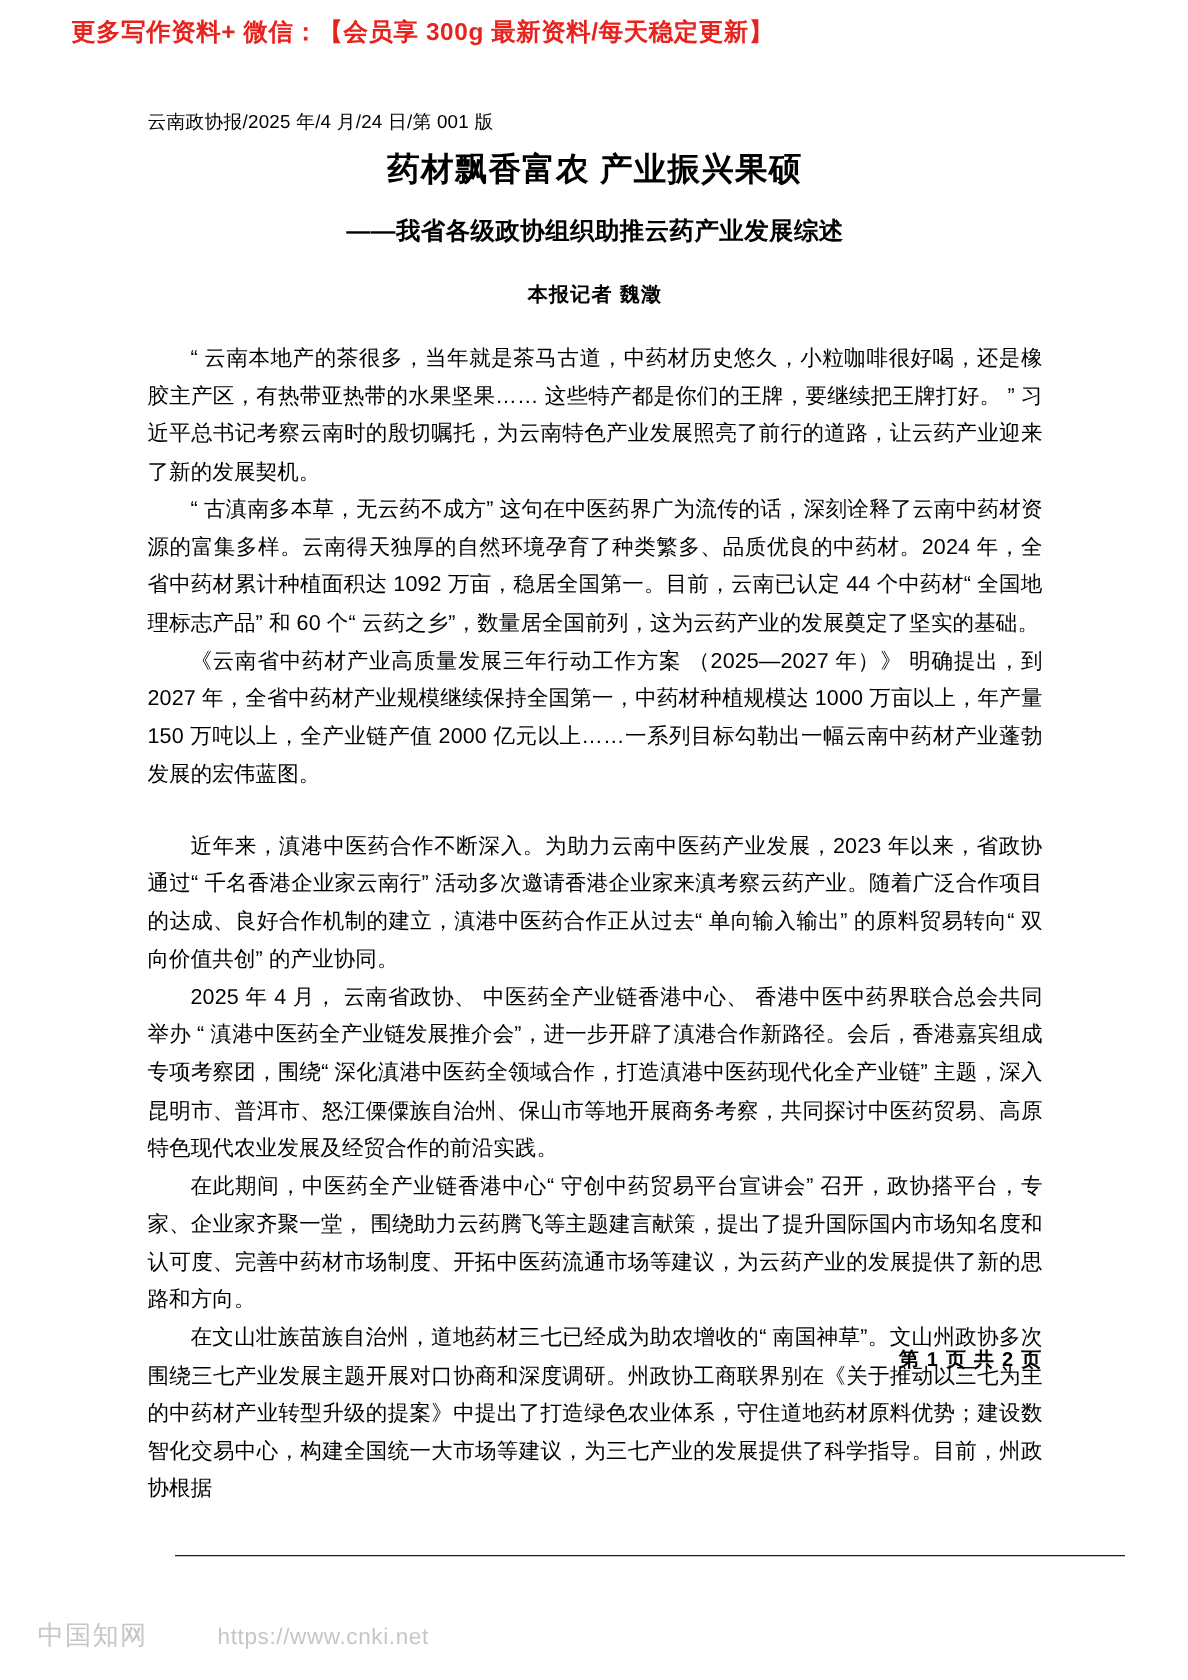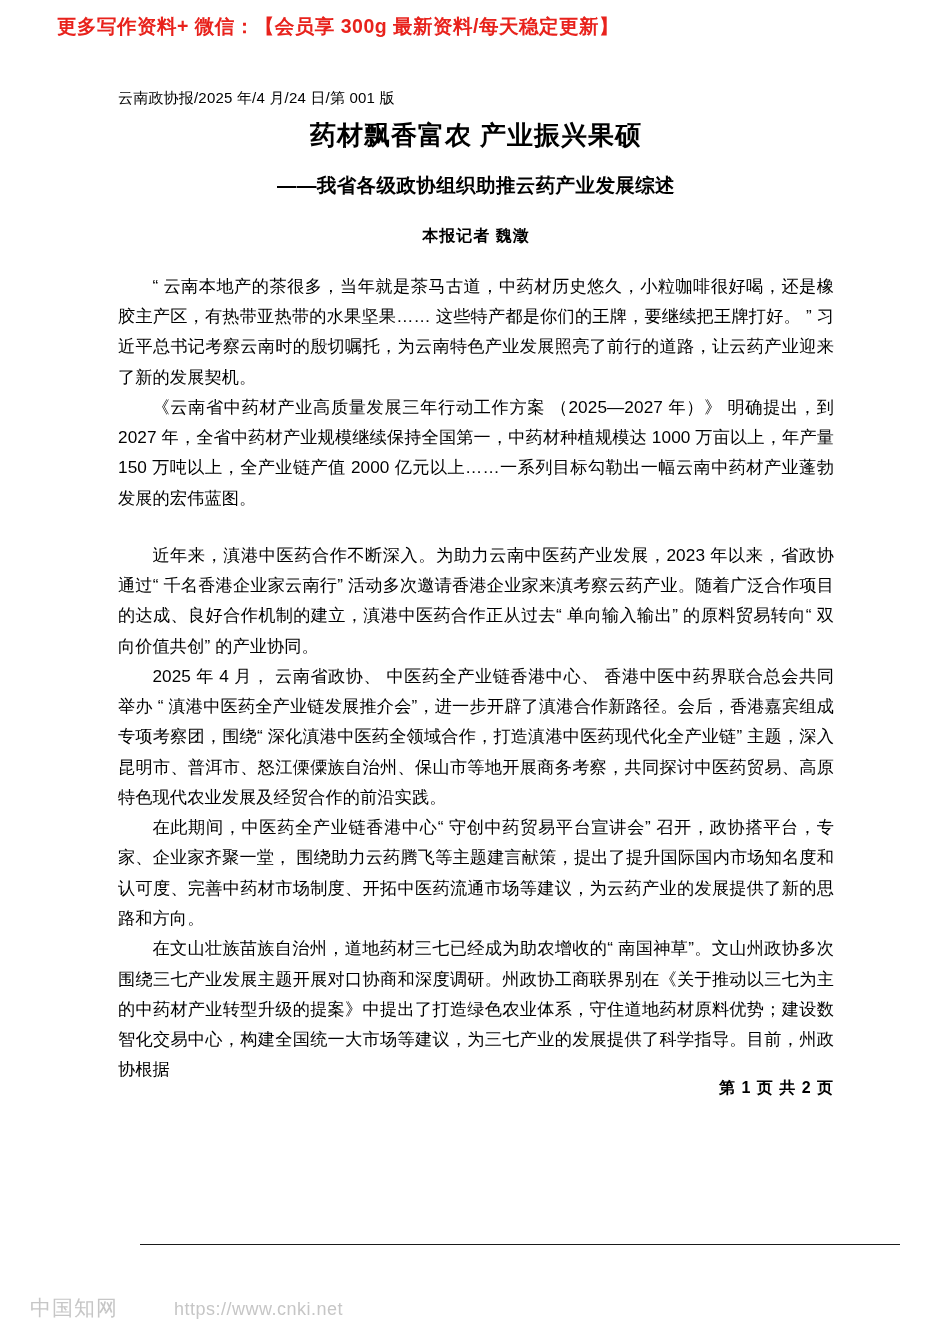--- a/index.html
+++ b/index.html
@@ -160,20 +160,21 @@
     <div class="source-line">云南政协报/2025 年/4 月/24 日/第 001 版</div>
 
     <h1 class="headline">药材飘香富农  产业振兴果硕</h1>
 
     <h2 class="subheadline">——我省各级政协组织助推云药产业发展综述</h2>
 
     <div class="byline">本报记者  魏澂</div>
 
     <div class="article">
       <p class="para">“ 云南本地产的茶很多，当年就是茶马古道，中药材历史悠久，小粒咖啡很好喝，还是橡胶主产区，有热带亚热带的水果坚果……  这些特产都是你们的王牌，要继续把王牌打好。 ” 习近平总书记考察云南时的殷切嘱托，为云南特色产业发展照亮了前行的道路，让云药产业迎来了新的发展契机。</p>
+      <p class="para">“ 古滇南多本草，无云药不成方” 这句在中医药界广为流传的话，深刻诠释了云南中药材资源的富集多样。云南得天独厚的自然环境孕育了种类繁多、品质优良的中药材。2024 年，全省中药材累计种植面积达 1092 万亩，稳居全国第一。目前，云南已认定 44 个中药材“ 全国地理标志产品” 和 60 个“ 云药之乡”，数量居全国前列，这为云药产业的发展奠定了坚实的基础。</p>
       <p class="para">《云南省中药材产业高质量发展三年行动工作方案 （2025—2027 年）》 明确提出，到 2027 年，全省中药材产业规模继续保持全国第一，中药材种植规模达 1000 万亩以上，年产量 150 万吨以上，全产业链产值 2000 亿元以上……一系列目标勾勒出一幅云南中药材产业蓬勃发展的宏伟蓝图。</p>
       <p class="para gap-before">近年来，滇港中医药合作不断深入。为助力云南中医药产业发展，2023 年以来，省政协通过“ 千名香港企业家云南行” 活动多次邀请香港企业家来滇考察云药产业。随着广泛合作项目的达成、良好合作机制的建立，滇港中医药合作正从过去“ 单向输入输出” 的原料贸易转向“ 双向价值共创” 的产业协同。</p>
       <p class="para">2025 年 4 月， 云南省政协、 中医药全产业链香港中心、 香港中医中药界联合总会共同举办 “ 滇港中医药全产业链发展推介会”，进一步开辟了滇港合作新路径。会后，香港嘉宾组成专项考察团，围绕“ 深化滇港中医药全领域合作，打造滇港中医药现代化全产业链” 主题，深入昆明市、普洱市、怒江傈僳族自治州、保山市等地开展商务考察，共同探讨中医药贸易、高原特色现代农业发展及经贸合作的前沿实践。</p>
       <p class="para">在此期间，中医药全产业链香港中心“ 守创中药贸易平台宣讲会” 召开，政协搭平台，专家、企业家齐聚一堂， 围绕助力云药腾飞等主题建言献策，提出了提升国际国内市场知名度和认可度、完善中药材市场制度、开拓中医药流通市场等建议，为云药产业的发展提供了新的思路和方向。</p>
       <p class="para">在文山壮族苗族自治州，道地药材三七已经成为助农增收的“ 南国神草”。文山州政协多次围绕三七产业发展主题开展对口协商和深度调研。州政协工商联界别在《关于推动以三七为主的中药材产业转型升级的提案》中提出了打造绿色农业体系，守住道地药材原料优势；建设数智化交易中心，构建全国统一大市场等建议，为三七产业的发展提供了科学指导。目前，州政协根据</p>
     </div>
 
   </div>
 
   <div class="page-count">第 1 页  共 2 页</div>

